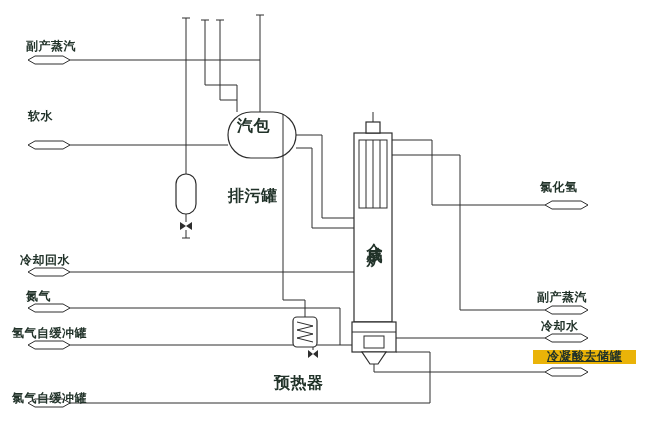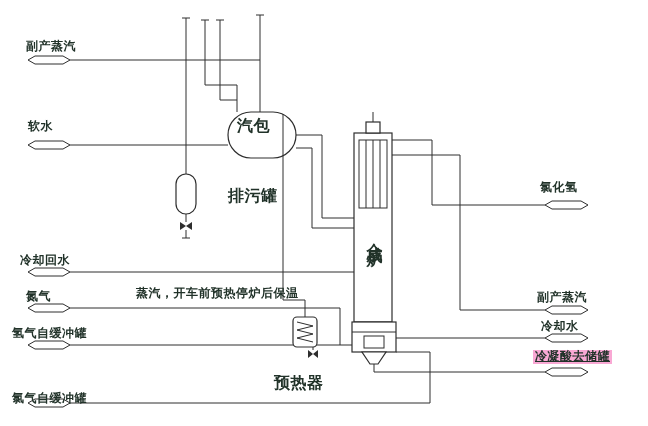--- a/index.html
+++ b/index.html
@@ -19,23 +19,23 @@
     line-height:1.15;
     white-space:nowrap;
     letter-spacing:0.5px;
   }
   .eq{font-size:16px;}
   .vert{
     writing-mode:vertical-rl;
     letter-spacing:4px;
   }
   .hl{
-    background:#f9a8d4;
+    background:#eab308;
     text-decoration:underline;
-    padding:0 2px;
+    padding:0 14px;
   }
 </style>
 </head>
 <body>
 
 <div class="canvas">
 
   <svg width="648" height="426" viewBox="0 0 648 426">
 
     <g stroke="#2e2e2e" stroke-width="1" fill="none">
@@ -109,31 +109,30 @@
       <polygon points="28,403 35,399 63,399 70,403 63,407 35,407"></polygon>
 
       <polygon points="545,205 552,201 581,201 588,205 581,209 552,209"></polygon>
       <polygon points="545,310 552,306 581,306 588,310 581,314 552,314"></polygon>
       <polygon points="545,338 552,334 581,334 588,338 581,342 552,342"></polygon>
       <polygon points="545,372 552,368 581,368 588,372 581,376 552,376"></polygon>
     </g>
   </svg>
 
   <div class="lbl" style="left:26px;top:40px">副产蒸汽</div>
-  <div class="lbl" style="left:28px;top:120px">软水</div>
+  <div class="lbl" style="left:28px;top:110px">软水</div>
   <div class="lbl" style="left:20px;top:254px">冷却回水</div>
   <div class="lbl" style="left:26px;top:290px">氮气</div>
   <div class="lbl" style="left:12px;top:327px">氢气自缓冲罐</div>
   <div class="lbl" style="left:12px;top:392px">氯气自缓冲罐</div>
 
   <div class="lbl" style="left:540px;top:181px">氯化氢</div>
   <div class="lbl" style="left:537px;top:291px">副产蒸汽</div>
   <div class="lbl" style="left:541px;top:320px">冷却水</div>
   <div class="lbl hl" style="left:533px;top:350px">冷凝酸去储罐</div>
 
   <div class="lbl eq" style="left:237px;top:117px">汽包</div>
   <div class="lbl eq" style="left:228px;top:187px">排污罐</div>
   <div class="lbl eq vert" style="left:365px;top:230px">合成炉</div>
   <div class="lbl eq" style="left:274px;top:374px">预热器</div>
 
-  <div class="lbl" style="left:136px;top:287px">蒸汽，开车前预热停炉后保温</div>
 
 </div>
 
 </body></html>

